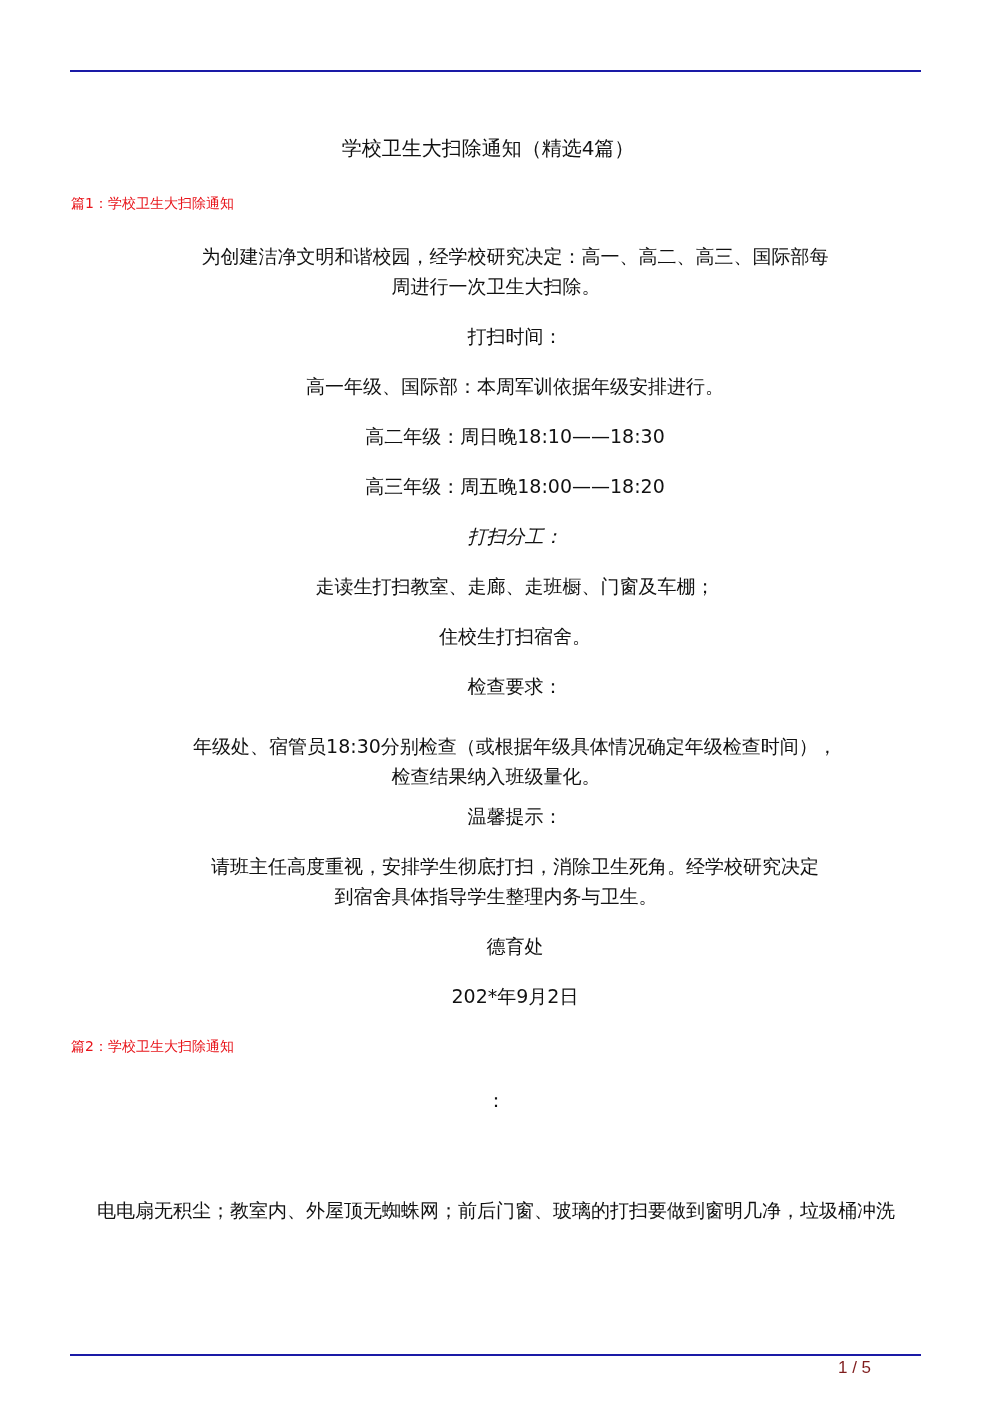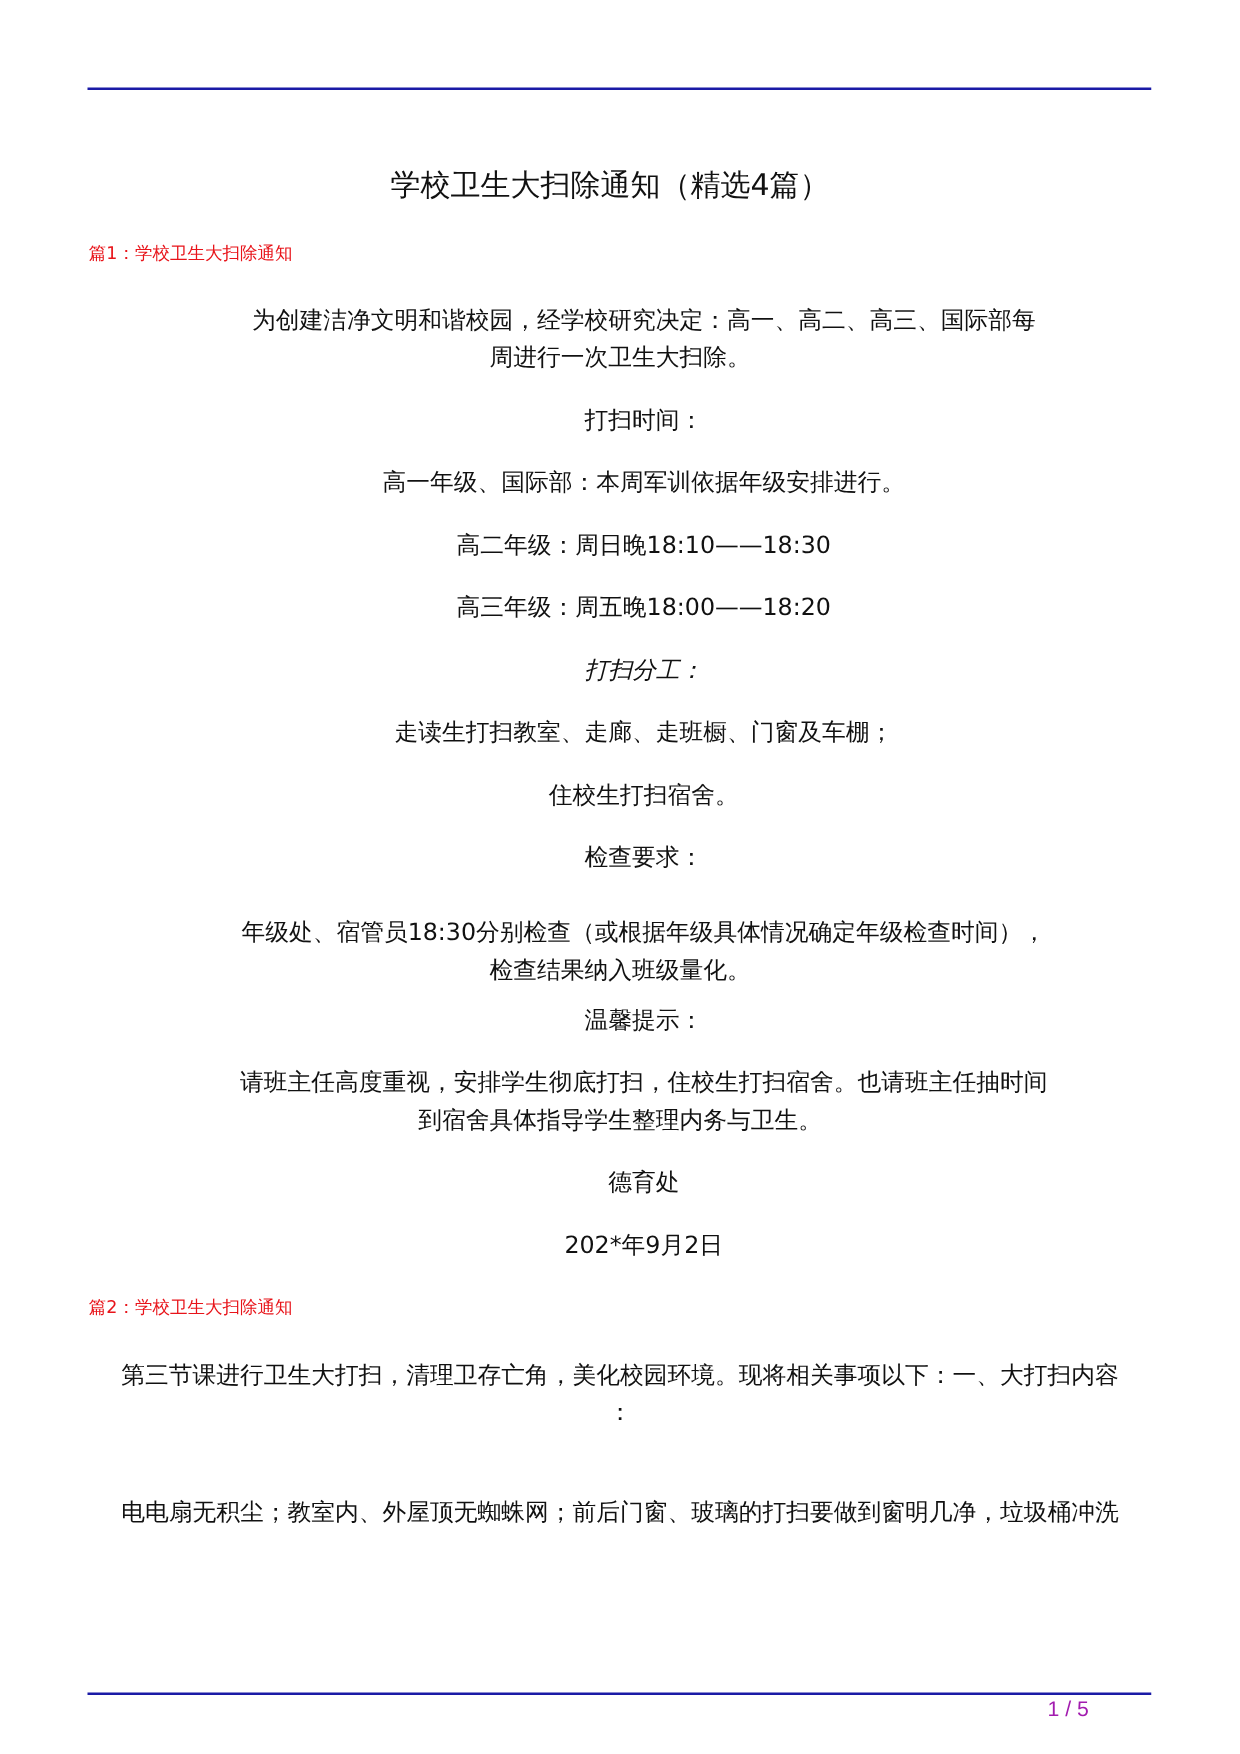--- a/index.html
+++ b/index.html
@@ -2,27 +2,27 @@
 <html><head>
 <meta charset="utf-8">
 <style>
   html, body { margin: 0; padding: 0; background: #ffffff; }
   body { width: 992px; height: 1403px; position: relative; overflow: hidden;
          font-family: "DejaVu Sans", "Liberation Sans", sans-serif; color: #111; }
   .rule { position: absolute; left: 70px; width: 851px; height: 2px; background: #1a1aa6; }
   .rule.top { top: 70px; }
   .rule.bottom { top: 1354px; }
   .title { position: absolute; top: 128px; left: 0; width: 976px; text-align: center;
-           font-size: 24px; line-height: 40px; color: #111; letter-spacing: 0px; }
+           font-size: 20px; line-height: 40px; color: #111; letter-spacing: 0px; }
   .heading { position: absolute; left: 71px; font-size: 14px; line-height: 30px; color: #e8141a; }
   .para { position: absolute; left: 71px; width: 850px; font-size: 19px; line-height: 30px; color: #111; }
   .para .line { display: block; white-space: nowrap; text-align: center; }
   .para .line.indent { padding-left: 38px; }
   .pagenum { position: absolute; top: 1357px; left: 838px; font-size: 17px; line-height: 22px;
-             color: #a21caf; font-family: "Liberation Sans", sans-serif; }
+             color: #7f1d1d; font-family: "Liberation Sans", sans-serif; }
 </style>
 </head>
 <body>
 
 <div>
   <div class="rule top"></div>
 
   <div class="title">学校卫生大扫除通知（精选4篇）</div>
 
   <div class="heading" style="top:188px;">篇1：学校卫生大扫除通知</div>
@@ -67,36 +67,35 @@
   <div class="para" style="top:721px;margin-top:10px;">
     <span class="line indent">年级处、宿管员18:30分别检查（或根据年级具体情况确定年级检查时间），</span>
     <span class="line">检查结果纳入班级量化。</span>
   </div>
 
   <div class="para" style="top:801px;">
     <span class="line indent">温馨提示：</span>
   </div>
 
   <div class="para" style="top:851px;">
-    <span class="line indent">请班主任高度重视，安排学生彻底打扫，住校生打扫宿舍。也请班主任抽时间</span>
+    <span class="line indent">请班主任高度重视，安排学生彻底打扫，消除卫生死角。经学校研究决定</span>
     <span class="line">到宿舍具体指导学生整理内务与卫生。</span>
   </div>
 
   <div class="para" style="top:931px;">
     <span class="line indent">德育处</span>
   </div>
 
   <div class="para" style="top:981px;">
     <span class="line indent">202*年9月2日</span>
   </div>
 
   <div class="heading" style="top:1031px;">篇2：学校卫生大扫除通知</div>
 
   <div class="para" style="top:1085px;">
-    <span class="line">第三节课进行卫生大打扫，清理卫存亡角，美化校园环境。现将相关事项以下：一、大打扫内容</span>
     <span class="line">：</span>
   </div>
 
   <div class="para" style="top:1195px;">
     <span class="line">电电扇无积尘；教室内、外屋顶无蜘蛛网；前后门窗、玻璃的打扫要做到窗明几净，垃圾桶冲洗</span>
   </div>
 
   <div class="rule bottom"></div>
   <div class="pagenum">1 / 5</div>
 </div>

